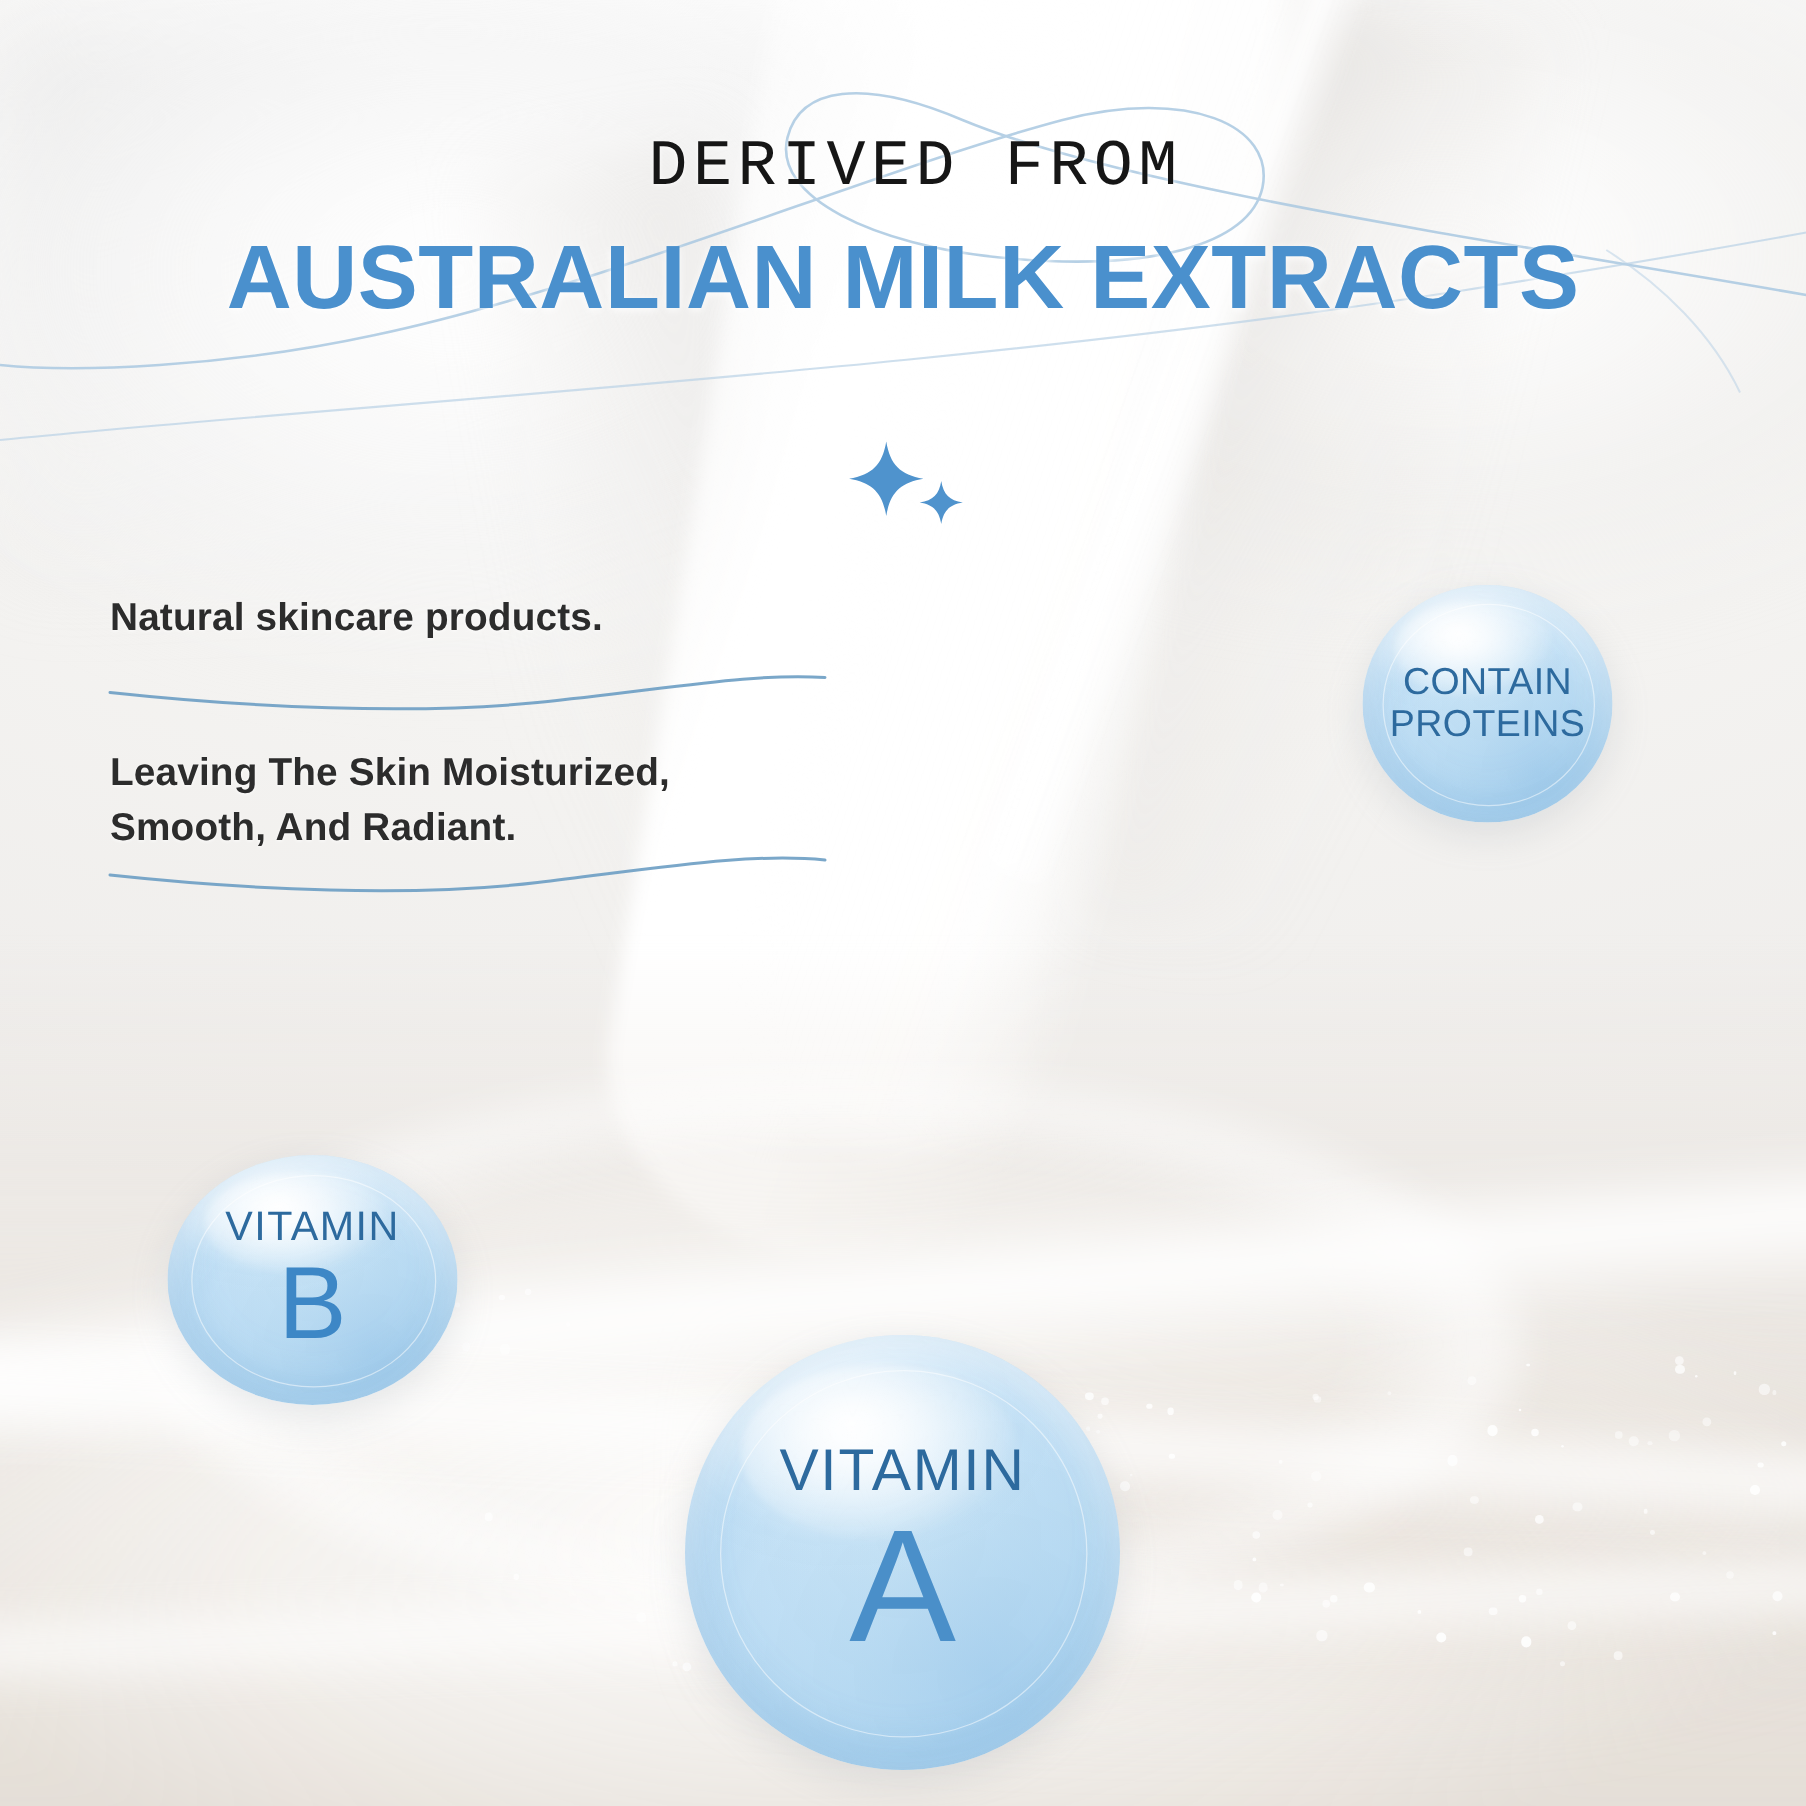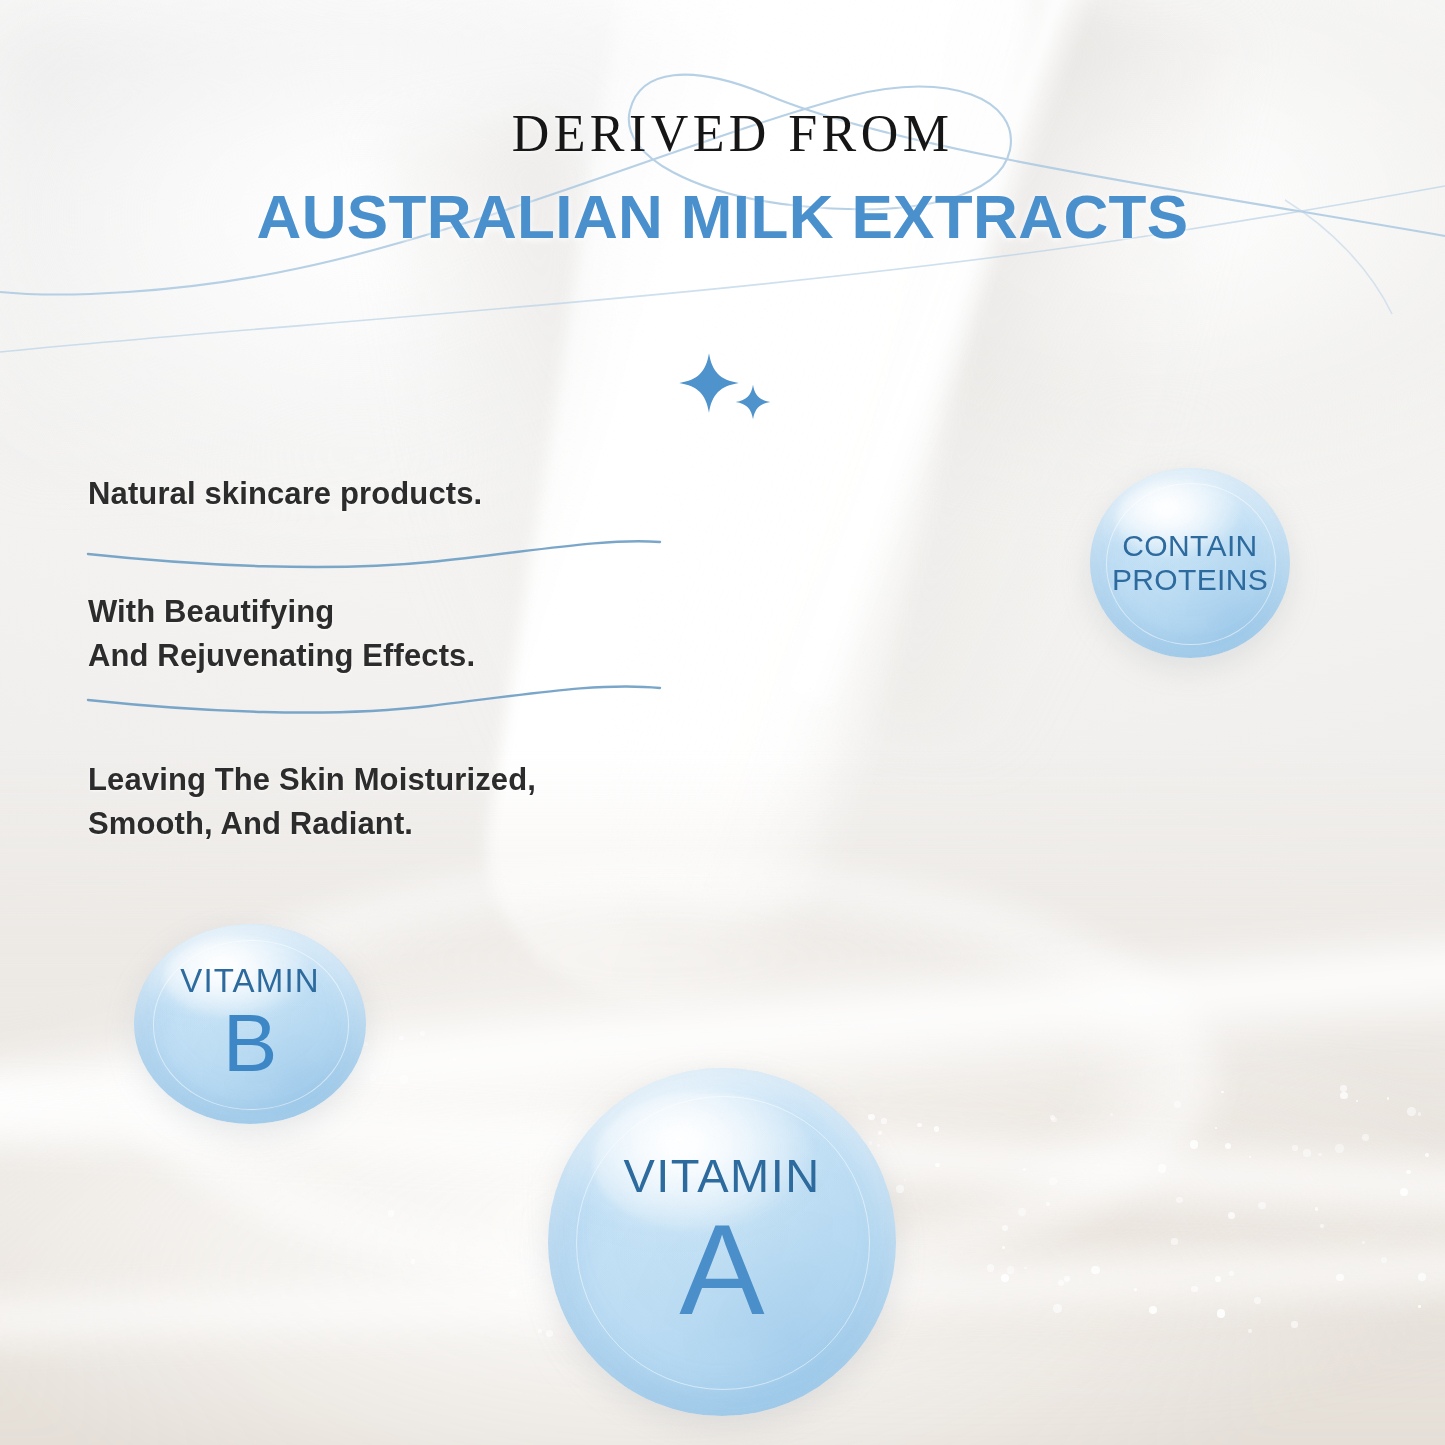--- a/index.html
+++ b/index.html
@@ -107,27 +107,27 @@
   .deco-svg{position:absolute;inset:0;width:1445px;height:1445px;pointer-events:none;}
 
   
   .hl-wrap{position:absolute;left:0;right:0;top:108px;text-align:center;}
   .kicker{
     font-size:52px;
     letter-spacing:.085em;
     color:#161616;
     font-weight:300;
     line-height:1;
-    font-family:Liberation Serif, serif;
+    font-family:Liberation Mono, monospace;
     text-shadow:0 1px 4px rgba(255,255,255,.85);
     margin-left:20px;
   }
   .headline{
     margin-top:26px;
-    font-size:62px;
+    font-size:72px;
     font-weight:700;
     letter-spacing:.006em;
     color:#4a90cd;
     line-height:1;
     text-shadow:0 2px 7px rgba(255,255,255,.9);
   }
 
   
   .sparkle{position:absolute;}
 
@@ -333,22 +333,20 @@
 
   <svg class="sparkle" style="left:678px;top:352px;" width="62" height="62" viewBox="0 0 100 100">
     <path d="M50 2 C55 32 68 45 98 50 C68 55 55 68 50 98 C45 68 32 55 2 50 C32 45 45 32 50 2 Z" fill="#4f93cd"></path>
   </svg>
   <svg class="sparkle" style="left:735px;top:384px;" width="36" height="36" viewBox="0 0 100 100">
     <path d="M50 2 C55 32 68 45 98 50 C68 55 55 68 50 98 C45 68 32 55 2 50 C32 45 45 32 50 2 Z" fill="#4f93cd"></path>
   </svg>
 
   <div class="copy">
     <div class="copy-line">Natural skincare products.</div>
-    <div class="copy-line blk2">With Beautifying
-And Rejuvenating Effects.</div>
     <div class="copy-line blk3">Leaving The Skin Moisturized,
 Smooth, And Radiant.</div>
   </div>
 
   <div class="bubble" id="bubble-proteins">
     <span class="bubble-txt">CONTAIN
 PROTEINS</span>
   </div>
 
 

